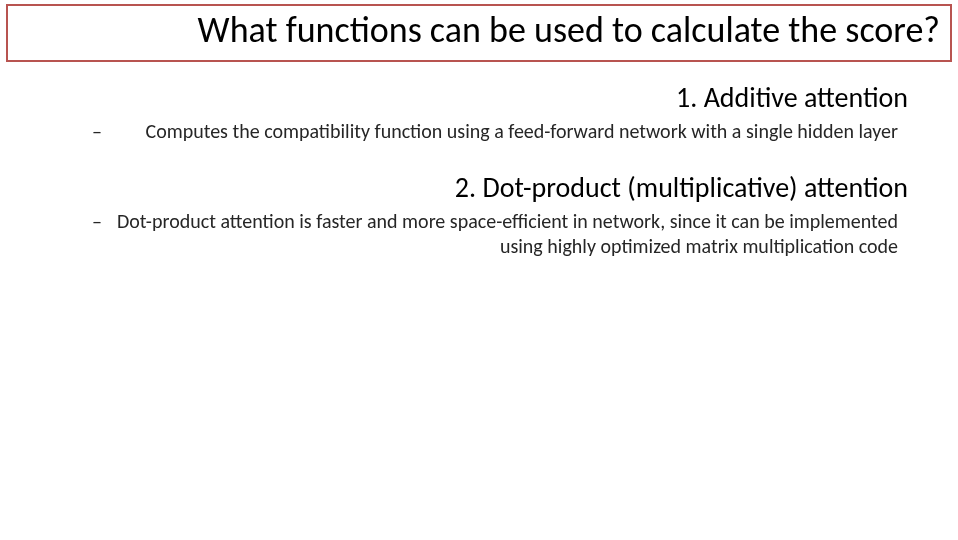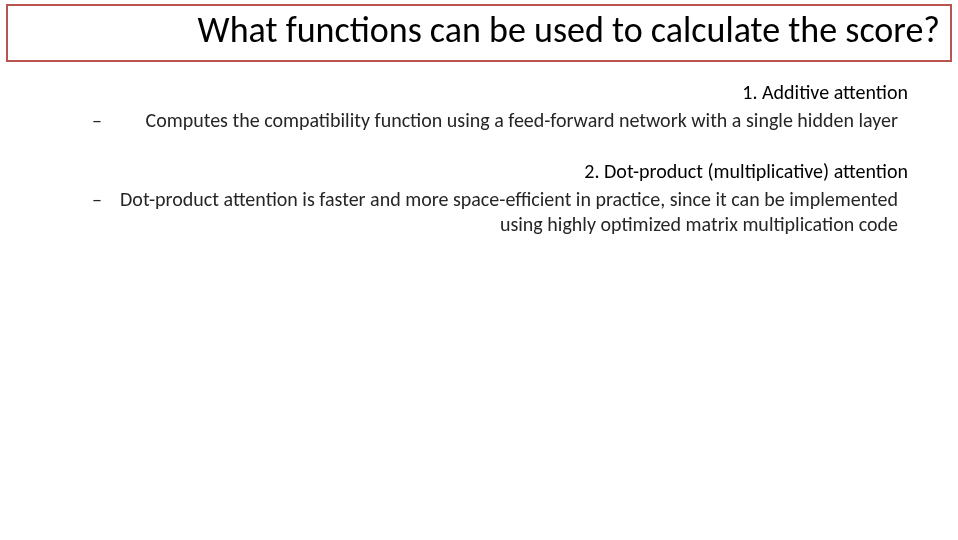--- a/index.html
+++ b/index.html
@@ -18,21 +18,21 @@
   }
   .title-box h1 {
     font-size: 36px;
     font-weight: 400;
     line-height: 1.05;
   }
   .content {
     padding: 18px 50px 0 50px;
   }
   .item-heading {
-    font-size: 20px;
+    font-size: 28px;
     font-weight: 400;
     margin-bottom: 4px;
   }
   .sub {
     display: flex;
     font-size: 20px;
     font-weight: 400;
     color: #262626;
     padding-left: 42px;
     padding-right: 10px;
@@ -64,16 +64,16 @@
     <span class="dash">–</span>
     <span class="sub-text">Computes the compatibility function using a feed-forward network with a single hidden layer</span>
   </div>
 
   <div class="item-heading">
     <span>2.</span>
     <span>Dot-product (multiplicative) attention</span>
   </div>
   <div class="sub">
     <span class="dash">–</span>
-    <span class="sub-text">Dot-product attention is faster and more space-efficient in practice, since it can be implemented using highly optimized matrix multiplication code</span>
+    <span class="sub-text">Dot-product attention is faster and more space-efficient in network, since it can be implemented using highly optimized matrix multiplication code</span>
   </div>
 
 </div>
 
 </body></html>

